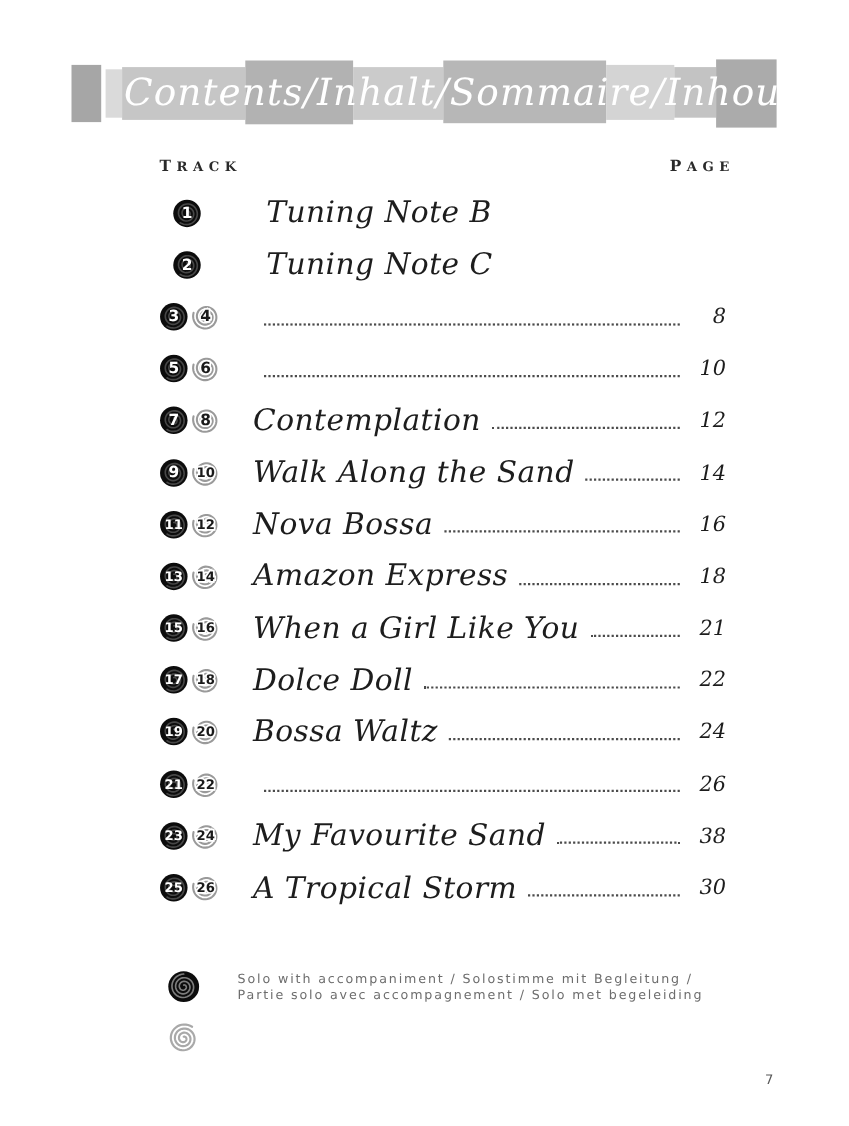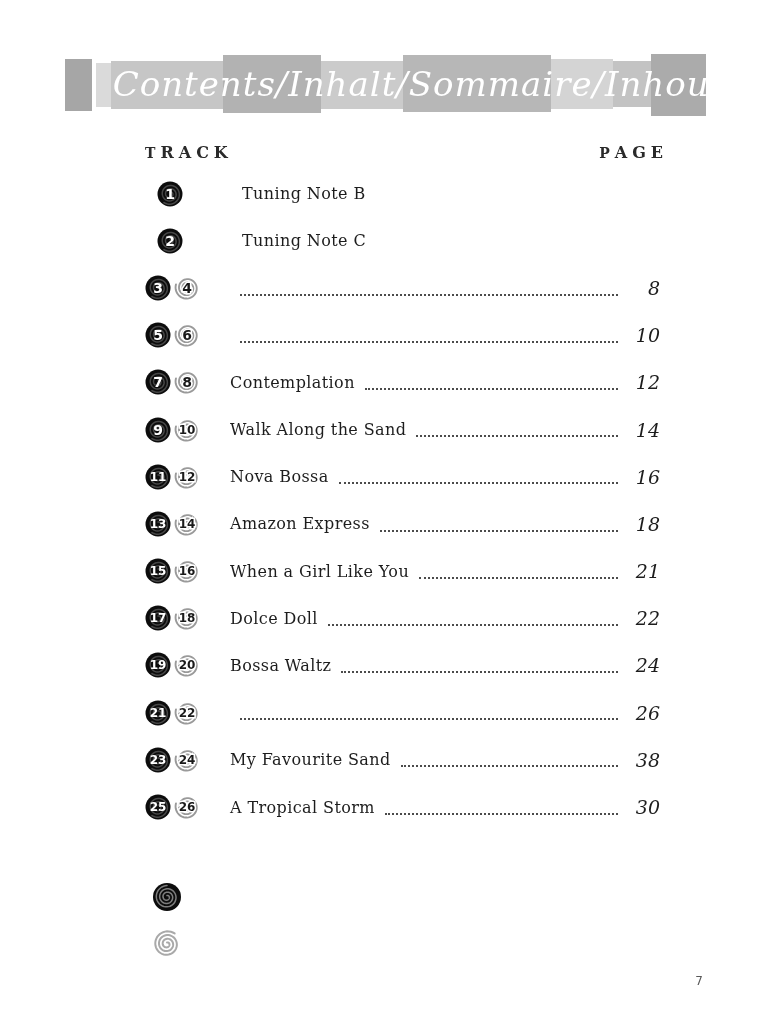--- a/index.html
+++ b/index.html
@@ -22,33 +22,33 @@
   .banner-title{
     position:absolute;left:70px;top:0;width:575px;height:60px;
     display:flex;align-items:center;justify-content:center;
     font-style:italic;font-size:34px;letter-spacing:1px;color:var(--c-banner,#ffffff);
     white-space:nowrap;
   }
   
   .col-headers{
     position:absolute;left:145px;top:143px;width:523px;
     display:flex;justify-content:space-between;
-    font-size:16px;letter-spacing:5px;font-weight:bold;color:#2a2a2a;
+    font-size:12px;letter-spacing:5px;font-weight:bold;color:#2a2a2a;
     text-transform:uppercase;
   }
   .col-headers span{display:inline-block;}
   .col-headers span::first-letter{font-size:14px;}
   
   .toc{position:absolute;left:145px;top:170px;width:515px;}
   .row{display:flex;align-items:center;height:47.2px;}
   .badges{width:85px;flex:0 0 85px;display:flex;align-items:center;gap:3px;}
   .badges.single{padding-left:12px;}
   .badges svg{display:block;}
   .title{
-    font-size:16px;letter-spacing:0.4px;white-space:nowrap;
+    font-style:italic;font-size:27px;letter-spacing:0.4px;white-space:nowrap;
     color:var(--c-text,#1d1d1d);
   }
   .leader{
     flex:1;min-width:18px;height:0;border-bottom:2px dotted var(--c-dots,#4b4b4b);
     margin:0 8px 0 10px;align-self:flex-end;margin-bottom:16px;
   }
   .leader.hidden{visibility:hidden;}
   .pnum{
     flex:0 0 34px;width:34px;text-align:right;font-style:italic;font-size:19px;
     color:var(--c-text,#1d1d1d);
@@ -373,20 +373,21 @@
 </div>
 
   <div class="legend">
   <div class="legend-row">
     <span class="licon">
           <svg width="30" height="30" viewBox="0 0 30 30">
             <circle cx="15" cy="15" r="14" fill="#0c0c0c"></circle>
             <path d="M15.00 13.50L15.25 13.44L15.52 13.41L15.79 13.44L16.08 13.52L16.36 13.64L16.62 13.82L16.86 14.05L17.06 14.33L17.22 14.65L17.33 15.00L17.39 15.38L17.38 15.77L17.30 16.17L17.16 16.57L16.94 16.94L16.67 17.29L16.32 17.60L15.93 17.85L15.48 18.05L15.00 18.17L14.49 18.21L13.97 18.17L13.45 18.04L12.94 17.83L12.47 17.53L12.03 17.16L11.66 16.70L11.35 16.18L11.13 15.61L11.00 15.00L10.97 14.36L11.04 13.71L11.21 13.07L11.49 12.45L11.88 11.88L12.35 11.36L12.92 10.92L13.56 10.56L14.26 10.31L15.00 10.17L15.77 10.14L16.55 10.24L17.31 10.47L18.04 10.82L18.71 11.29L19.31 11.87L19.83 12.54L20.23 13.30L20.51 14.13L20.67 15.00L20.68 15.90L20.55 16.80L20.27 17.69L19.85 18.53L19.30 19.30L18.62 19.99L17.84 20.57L16.96 21.02L16.00 21.34L15.00 21.50L13.97 21.50L12.94 21.34L11.94 21.01L10.98 20.53L10.11 19.89L9.34 19.11L8.69 18.22L8.18 17.21L7.84 16.13L7.67 15.00L7.67 13.84L7.87 12.68L8.24 11.56L8.80 10.49L9.52 9.52L10.40 8.66L11.41 7.95L12.53 7.39L13.74 7.02L15.00 6.83L16.29 6.85L17.58 7.07L18.82 7.50L20.00 8.12L21.07 8.93L22.01 9.91L22.80 11.03L23.40 12.27L23.81 13.61L24.00 15.00L23.97 16.42L23.72 17.83L23.24 19.20L22.55 20.49L21.66 21.66L20.58 22.69L19.35 23.54L17.99 24.19L16.53 24.63L15.00 24.83L13.45 24.79L11.91 24.51L10.42 23.98L9.02 23.23L7.75 22.25L6.64 21.07L5.72 19.73L5.01 18.24L4.55 16.66L4.33 15.00L4.38 13.32L4.70 11.65L5.27 10.04L6.10 8.53L7.16 7.16L8.44 5.97L9.89 4.98L11.50 4.22L13.21 3.72L15.00 3.50" fill="none" stroke="#7d7d7d" stroke-width="1.5" stroke-linecap="round"></path>
           </svg>
         </span>
+    <span class="ltext">Solo with accompaniment / Solostimme mit Begleitung /<br>Partie solo avec accompagnement / Solo met begeleiding</span>
   </div>
 
   <div class="legend-row">
     <span class="licon">
           <svg width="30" height="30" viewBox="0 0 30 30">
             <path d="M15.00 13.50L15.25 13.43L15.52 13.40L15.81 13.42L16.10 13.49L16.39 13.61L16.66 13.79L16.91 14.02L17.13 14.31L17.31 14.63L17.43 15.00L17.49 15.39L17.49 15.81L17.41 16.23L17.26 16.64L17.04 17.04L16.75 17.41L16.40 17.74L15.98 18.01L15.51 18.22L15.00 18.35L14.46 18.41L13.91 18.37L13.35 18.24L12.81 18.01L12.30 17.70L11.84 17.30L11.43 16.82L11.10 16.27L10.86 15.66L10.72 15.00L10.68 14.32L10.75 13.62L10.94 12.93L11.24 12.26L11.64 11.64L12.16 11.09L12.76 10.61L13.45 10.22L14.20 9.95L15.00 9.79L15.83 9.76L16.67 9.87L17.49 10.11L18.28 10.49L19.01 10.99L19.66 11.61L20.22 12.34L20.66 13.16L20.97 14.05L21.14 15.00L21.15 15.97L21.01 16.95L20.72 17.91L20.27 18.83L19.67 19.67L18.93 20.42L18.08 21.05L17.13 21.54L16.09 21.89L15.00 22.06L13.88 22.07L12.76 21.90L11.67 21.54L10.63 21.02L9.68 20.32L8.83 19.48L8.13 18.50L7.58 17.41L7.20 16.24L7.01 15.00L7.01 13.74L7.22 12.47L7.63 11.25L8.23 10.08L9.02 9.02L9.98 8.08L11.08 7.30L12.30 6.69L13.62 6.28L15.00 6.08L16.41 6.10L17.81 6.34L19.18 6.80L20.46 7.48L21.63 8.37L22.67 9.43L23.53 10.66L24.19 12.01L24.63 13.47L24.85 15.00L24.82 16.55L24.54 18.10L24.02 19.60L23.27 21.01L22.29 22.29L21.11 23.42L19.77 24.35L18.27 25.07L16.67 25.55L15.00 25.77L13.30 25.73L11.61 25.42L9.98 24.85L8.45 24.02L7.05 22.95L5.83 21.66L4.82 20.19L4.05 18.56L3.53 16.82L3.30 15.00L3.35 13.15L3.69 11.33L4.33 9.56L5.23 7.90L6.40 6.40L7.79 5.08L9.39 4.00L11.15 3.17L13.04 2.62L15.00 2.37L16.99 2.43L18.96 2.81L20.86 3.50L22.64 4.48" fill="none" stroke="#a9a9a9" stroke-width="2" stroke-linecap="round"></path>
           </svg>
         </span>
   </div>
 </div>

